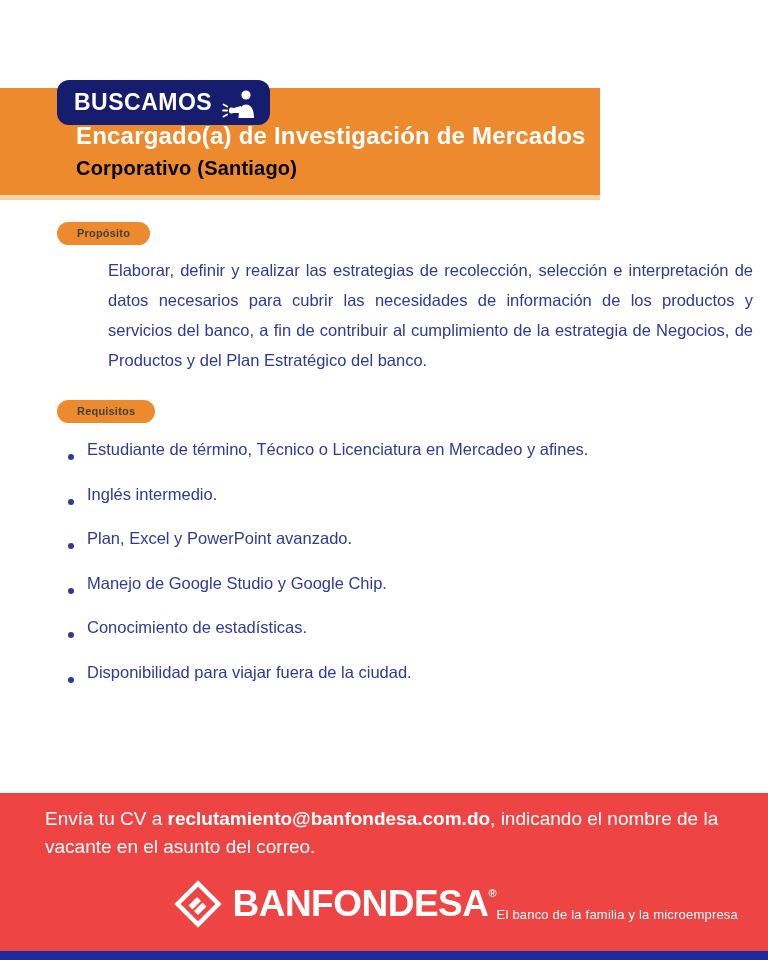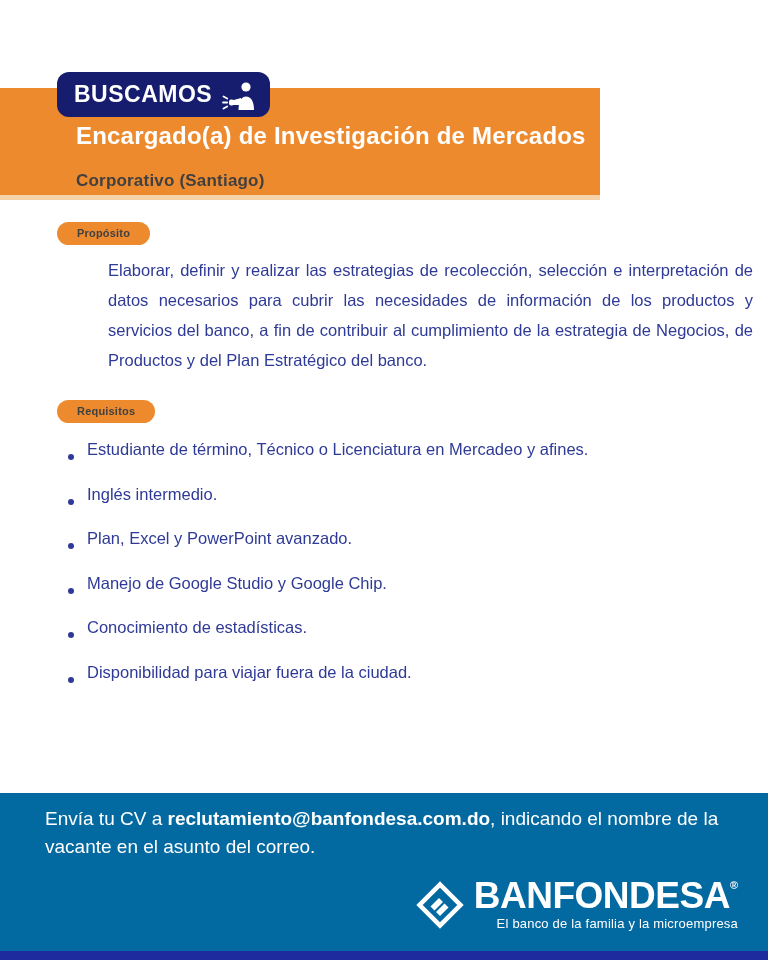--- a/index.html
+++ b/index.html
@@ -17,27 +17,27 @@
     width:600px; height:112px;
     background:#ee8a2e;
     border-bottom:5px solid #f6d2ab;
   }
   .band-inner { padding:34px 10px 0 76px; }
   .job-title {
     color:#ffffff; font-size:24px; font-weight:bold;
     letter-spacing:0.2px; white-space:nowrap;
   }
   .job-subtitle {
-    color:#404040; font-size:17px; font-weight:bold;
-    margin-top:21px; letter-spacing:0.2px;
+    color:#000000; font-size:20px; font-weight:bold;
+    margin-top:7px; letter-spacing:0.2px;
   }
 
   
   .buscamos-badge {
-    position:absolute; left:57px; top:72px;
+    position:absolute; left:57px; top:80px;
     height:45px; min-width:196px;
     background:#171d6e;
     border-radius:12px;
     display:flex; align-items:center; gap:10px;
     padding:0 14px 0 17px;
     z-index:3;
   }
   .buscamos-label {
     color:#ffffff; font-size:23px; font-weight:bold; letter-spacing:0.5px;
   }
@@ -75,38 +75,38 @@
   .dot {
     flex:0 0 auto;
     width:6px; height:6px; border-radius:50%;
     background:#2e3a96; margin:8px 13px 0 0;
   }
 
   
   .footer {
     position:absolute; left:0; top:793px;
     width:768px; height:167px;
-    background:#0369a1;
+    background:#ef4444;
   }
   .footer-strip {
     position:absolute; left:0; bottom:0;
     width:100%; height:9px; background:#1d2b9e;
   }
   .cv-line {
     position:absolute; left:45px; top:12px; width:690px;
     color:#ffffff; font-size:19px; line-height:27.5px;
   }
   .cv-email { font-weight:bold; color:#ffffff; text-decoration:none; }
 
   .brand { 
     position:absolute; right:30px; top:85px;
     display:flex; align-items:center; gap:8px;
   }
   .brand-diamond { width:52px; height:52px; display:block; }
-  .brand-textcol { display:flex; flex-direction:column; align-items:flex-end; }
+  .brand-textcol { display:flex; align-items:flex-end; }
   .brand-wordrow { display:flex; align-items:flex-start; }
   .brand-word {
     color:#ffffff; font-size:37px; font-weight:bold;
     letter-spacing:-0.5px; line-height:36px;
   }
   .brand-reg { color:#ffffff; font-size:11px; font-weight:bold; margin-top:1px; }
   .brand-tagline {
     color:#ffffff; font-size:13px; margin-top:2px; letter-spacing:0.2px;
   }
 </style>

